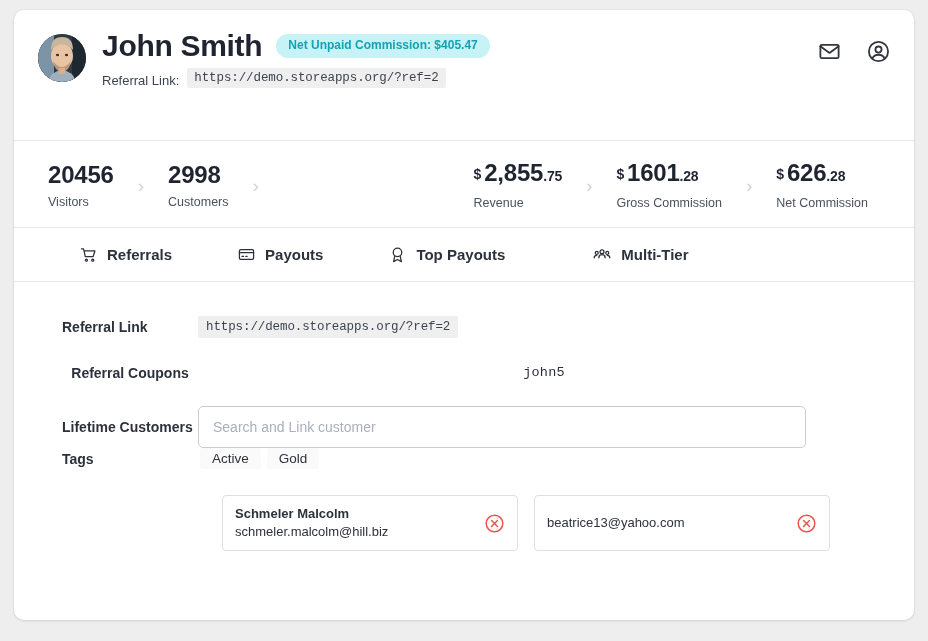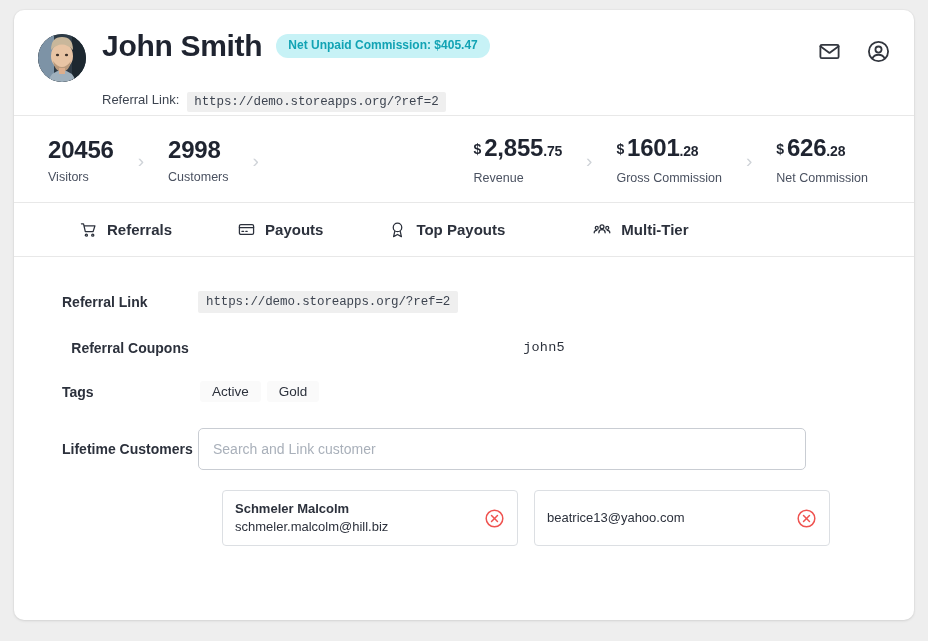--- a/index.html
+++ b/index.html
@@ -28,21 +28,21 @@
     overflow: hidden;
     position: relative;
   }
 
   
   .header {
     display: flex;
     align-items: flex-start;
     padding: 18px 24px 16px 24px;
     border-bottom: 1px solid #e8e8e8;
-    height: 106px;
+    height: 131px;
     position: relative;
   }
 
   .avatar {
     width: 48px;
     height: 48px;
     border-radius: 50%;
     flex: 0 0 48px;
     margin-top: 6px;
     overflow: hidden;
@@ -69,23 +69,23 @@
     font-size: 12px;
     font-weight: bold;
     padding: 5px 12px 6px 12px;
     border-radius: 12px;
     line-height: 13px;
     white-space: nowrap;
   }
 
   .ref-row {
     display: flex;
-    align-items: flex-start;
+    align-items: flex-end;
     gap: 8px;
-    margin-top: 28px;
+    margin-top: 4px;
   }
   .ref-label {
     font-size: 13px;
     color: #3d4450;
   }
   .ref-code {
     font-family: "Liberation Mono", monospace;
     font-size: 12.5px;
     color: #3d4450;
     background: #efefef;
@@ -443,34 +443,34 @@
         </div>
       </div>
 
       <div class="row mt-row-2">
         <div class="row-label">Referral Coupons</div>
         <div class="row-field">
           <span class="coupon">john5</span>
         </div>
       </div>
 
+      <div class="row">
+        <div class="row-label" style="padding-top:13px;">Lifetime Customers</div>
+        <div class="row-field">
+          <input class="search-input" type="text" placeholder="Search and Link customer" style="">
+        </div>
+      </div>
+
       <div class="row mt-row-3">
         <div class="row-label">Tags</div>
         <div class="row-field">
           <div class="tags">
             <span class="tag">Active</span>
             <span class="tag">Gold</span>
           </div>
-        </div>
-      </div>
-
-      <div class="row">
-        <div class="row-label" style="padding-top:13px;">Lifetime Customers</div>
-        <div class="row-field">
-          <input class="search-input" type="text" placeholder="Search and Link customer" style="">
         </div>
       </div>
 
       <div class="cust-list">
         <div class="cust-card">
           <div class="cust-info">
             <div class="cust-name">Schmeler Malcolm</div>
             <div class="cust-email">schmeler.malcolm@hill.biz</div>
           </div>
           <span class="remove-btn">

